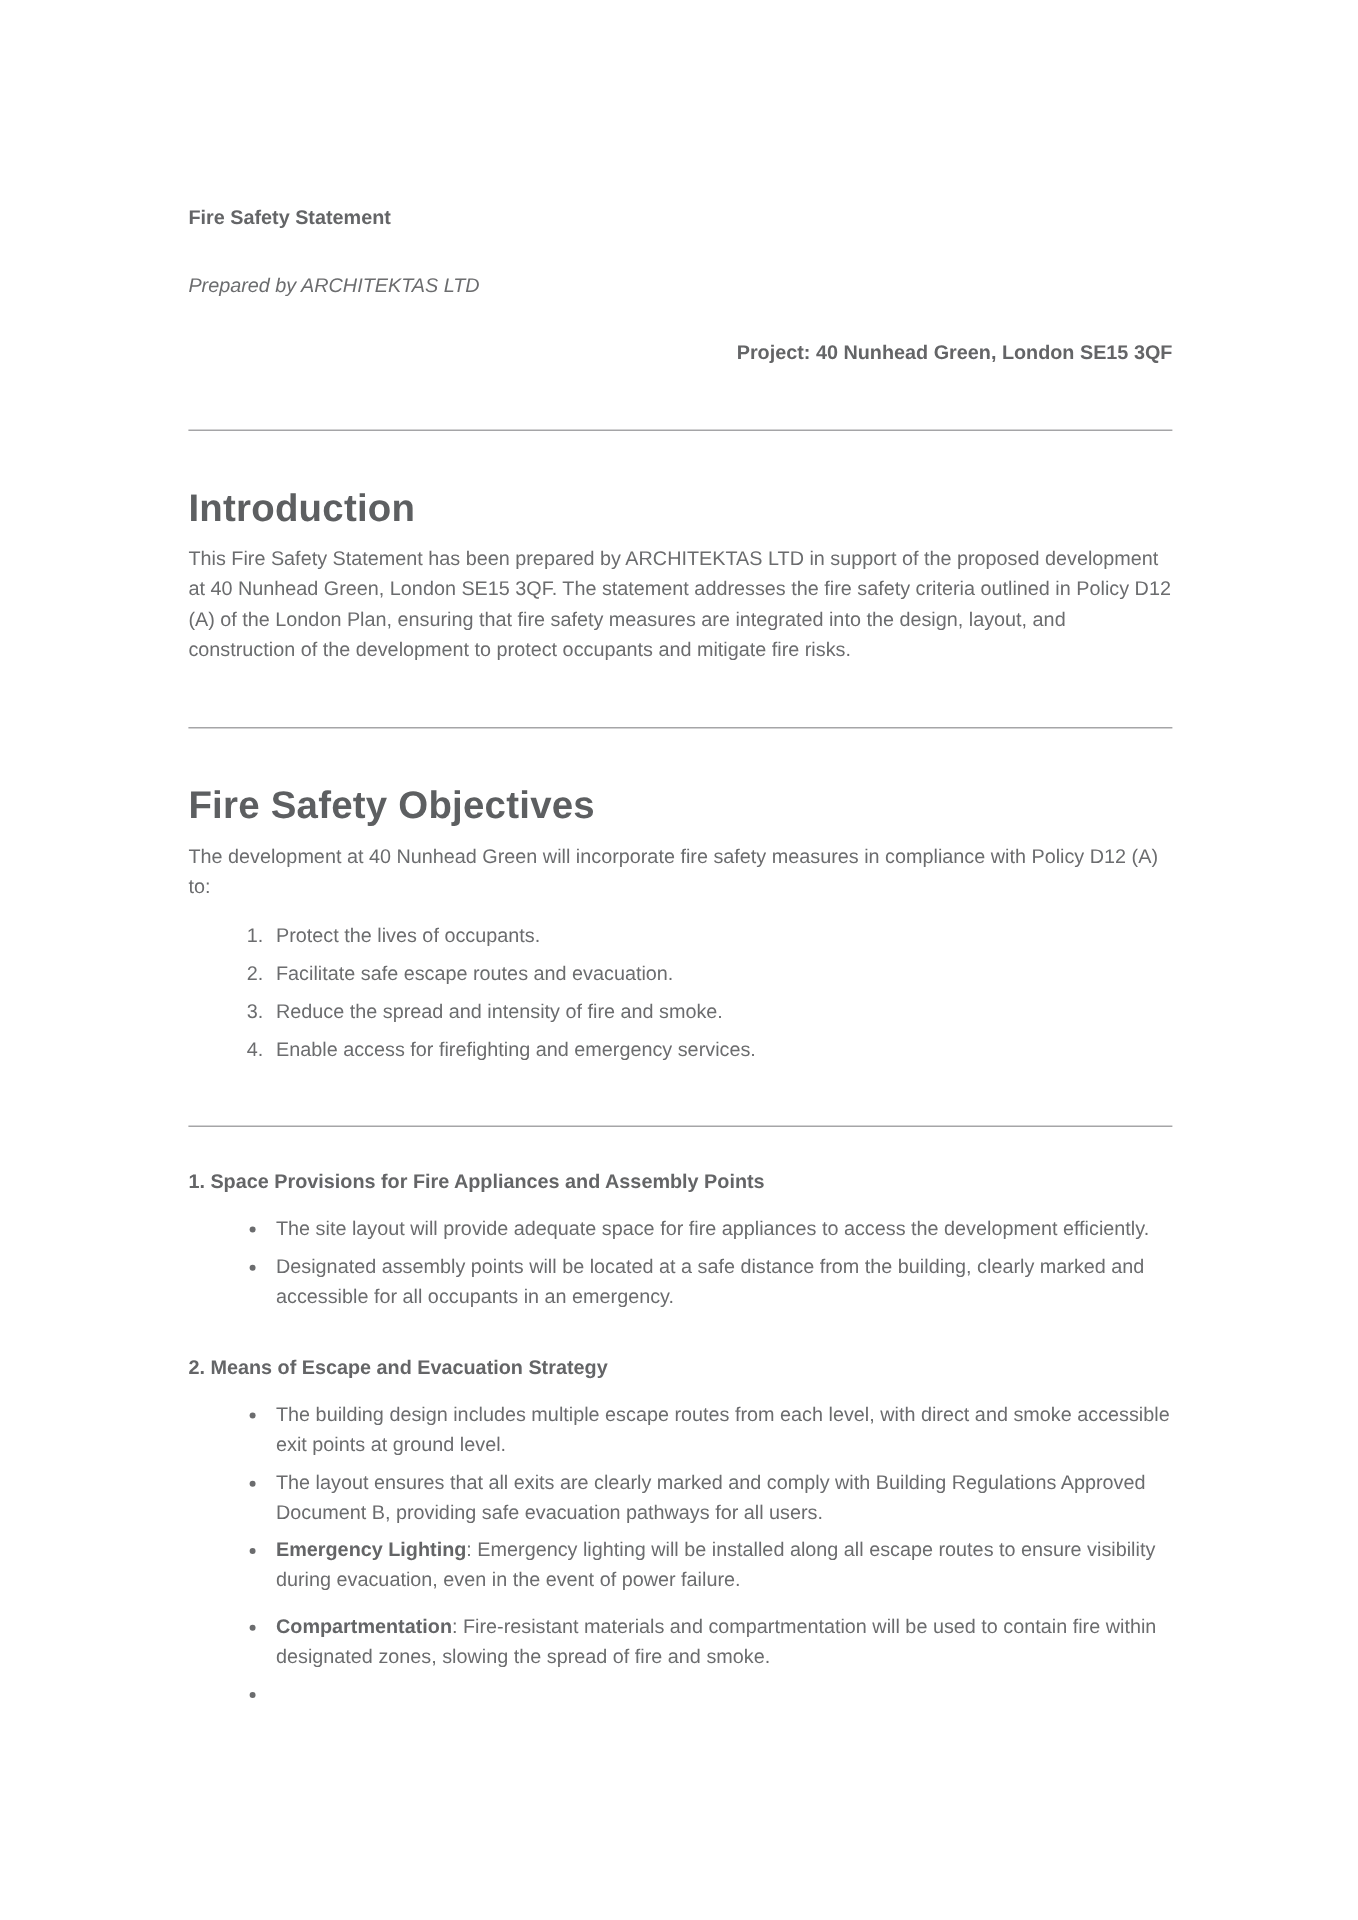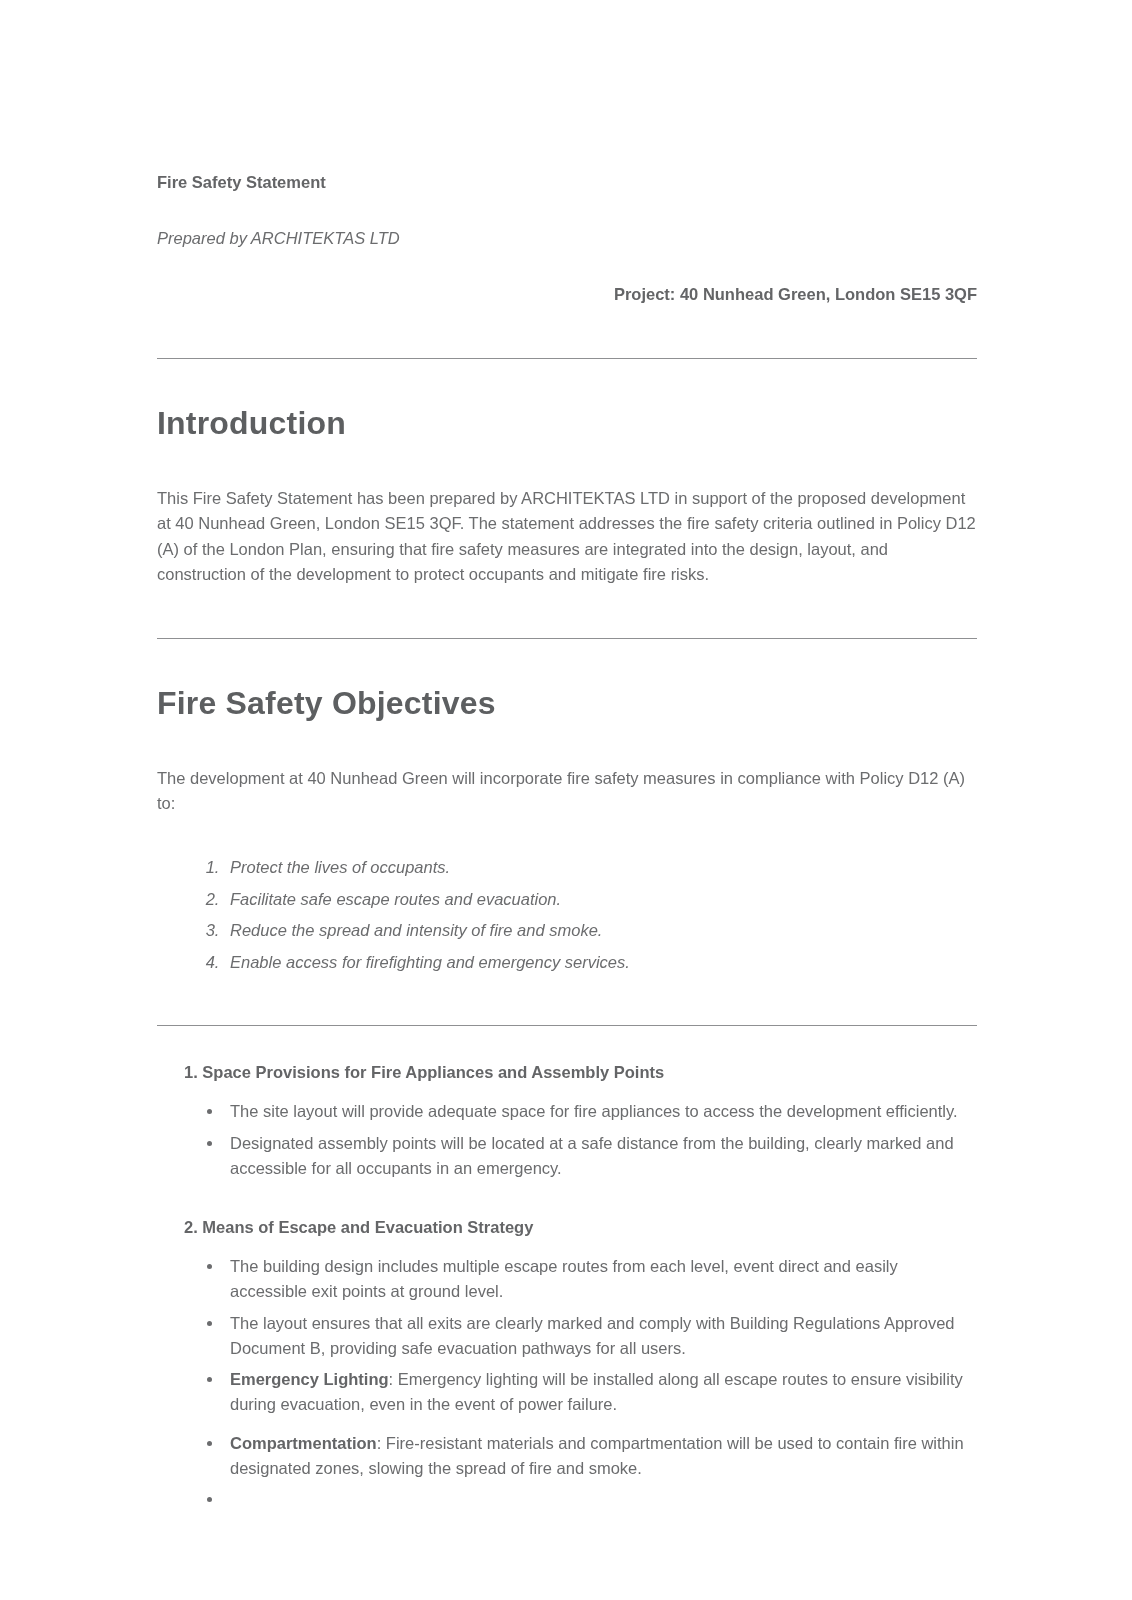--- a/index.html
+++ b/index.html
@@ -49,46 +49,44 @@
     margin: 50px 0 0 0;
   }
   h1 {
     font-size: 32px;
     font-weight: bold;
     color: #5d5f61;
     margin: 46px 0 0 0;
     letter-spacing: 0.2px;
   }
   .body-para {
-    margin-top: 44px;
+    margin-top: 12px;
   }
   ol {
-    margin: 38px 0 0 0;
+    margin: 15px 0 0 0;
     padding-left: 67px;
-    font-style: italic;
   }
   ul {
     margin: 14px 0 0 0;
     padding-left: 67px;
     list-style: disc outside;
   }
   li {
     font-size: 16.5px;
     line-height: 1.5;
     padding-left: 6px;
     margin-bottom: 7px;
   }
   li::marker {
     color: #6b6c6e;
   }
   .subhead {
     font-weight: bold;
     color: #646567;
     margin-top: 34px;
-    margin-left: 27px;
   }
   strong {
     color: #646567;
   }
   .sub-block {
     margin-top: 0;
   }
 </style>
 </head>
 <body>
@@ -123,21 +121,21 @@
       <p class="subhead">1. Space Provisions for Fire Appliances and Assembly Points</p>
       <ul>
         <li><strong></strong><span>The site layout will provide adequate space for fire appliances to access the development efficiently.</span></li>
         <li><strong></strong><span>Designated assembly points will be located at a safe distance from the building, clearly marked and accessible for all occupants in an emergency.</span></li>
       </ul>
     </div>
 
     <div class="sub-block">
       <p class="subhead">2. Means of Escape and Evacuation Strategy</p>
       <ul>
-        <li><strong></strong><span>The building design includes multiple escape routes from each level, event direct and easily accessible exit points at ground level.</span></li>
+        <li><strong></strong><span>The building design includes multiple escape routes from each level, with direct and smoke accessible exit points at ground level.</span></li>
         <li><strong></strong><span>The layout ensures that all exits are clearly marked and comply with Building Regulations Approved Document B, providing safe evacuation pathways for all users.</span></li>
         <li><strong>Emergency Lighting</strong><span>: Emergency lighting will be installed along all escape routes to ensure visibility during evacuation, even in the event of power failure.</span></li>
       </ul>
     </div>
 
     <div class="sub-block">
       <ul>
         <li><strong>Compartmentation</strong><span>: Fire-resistant materials and compartmentation will be used to contain fire within designated zones, slowing the spread of fire and smoke.</span></li>
         <li></li>
       </ul>

